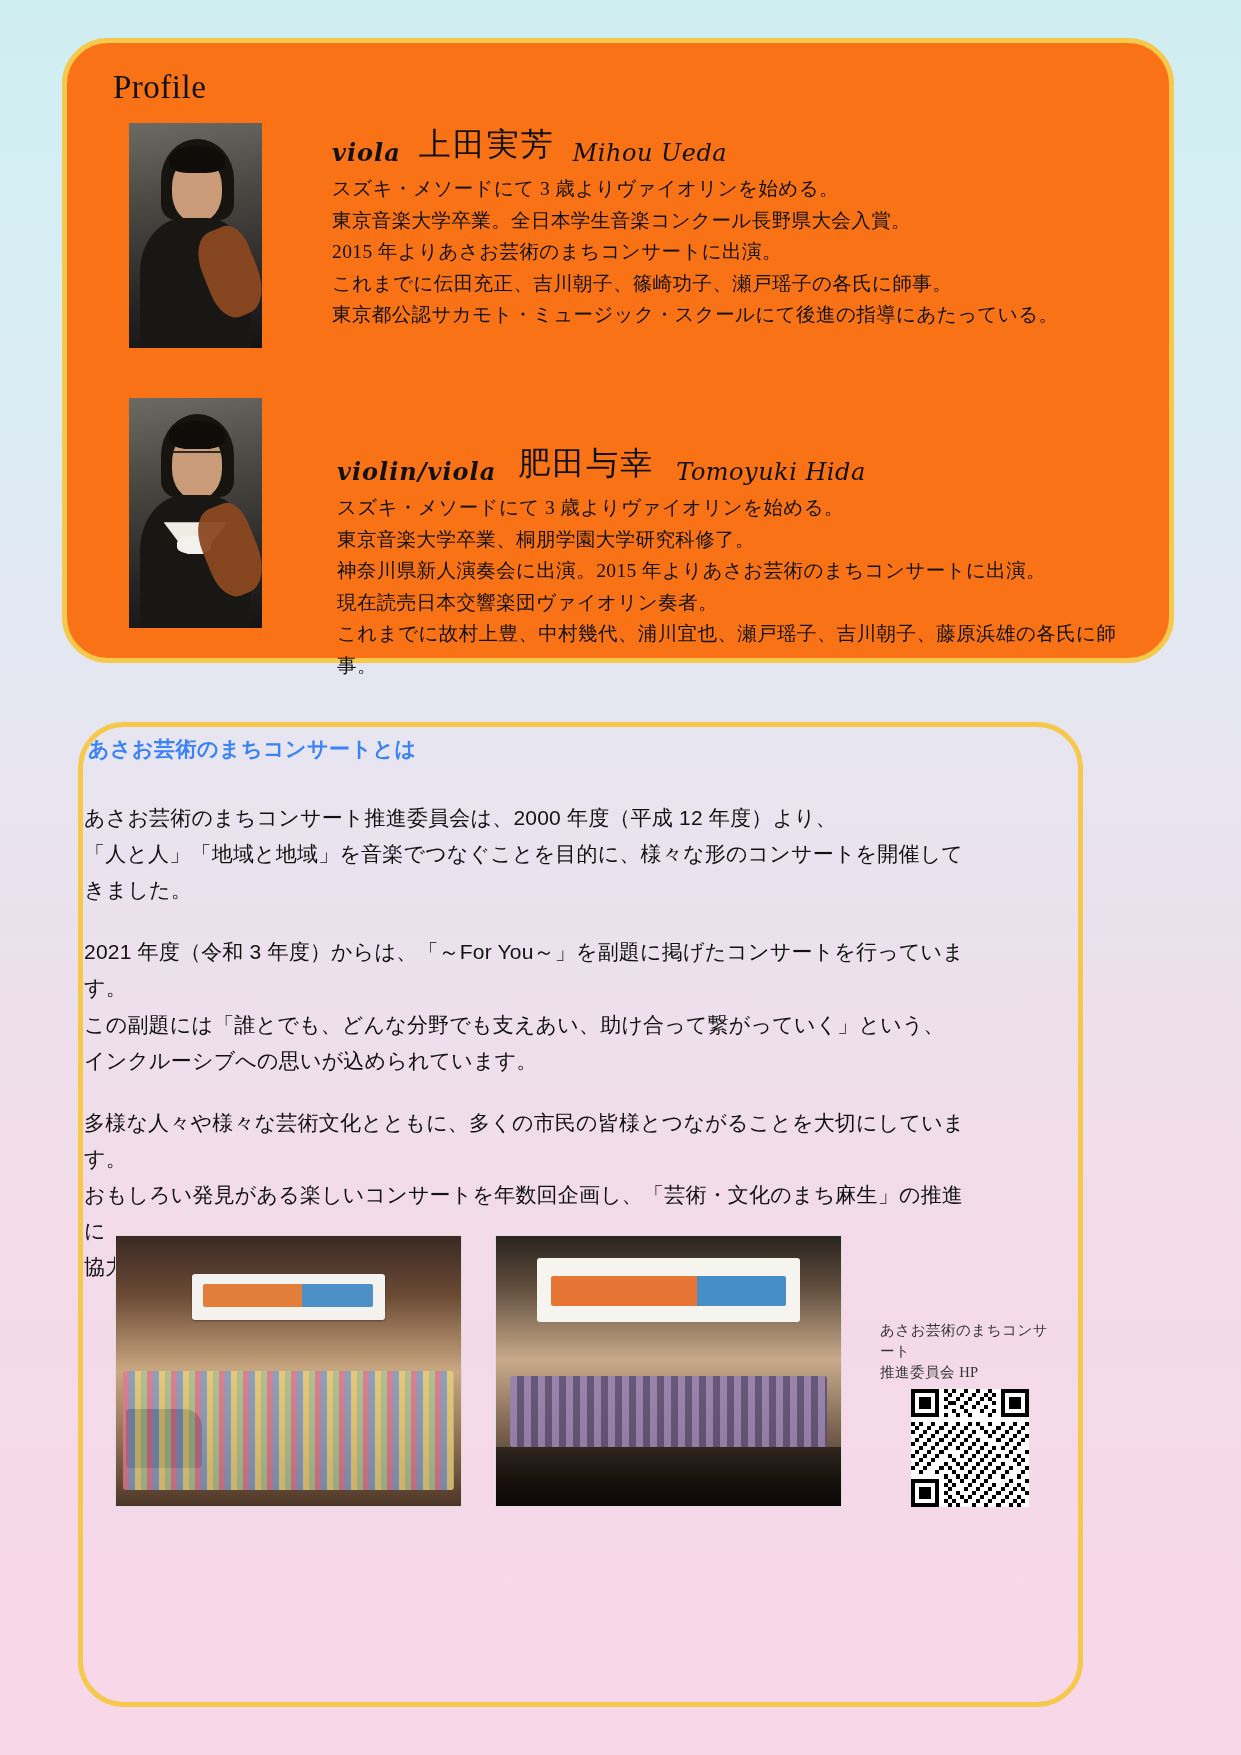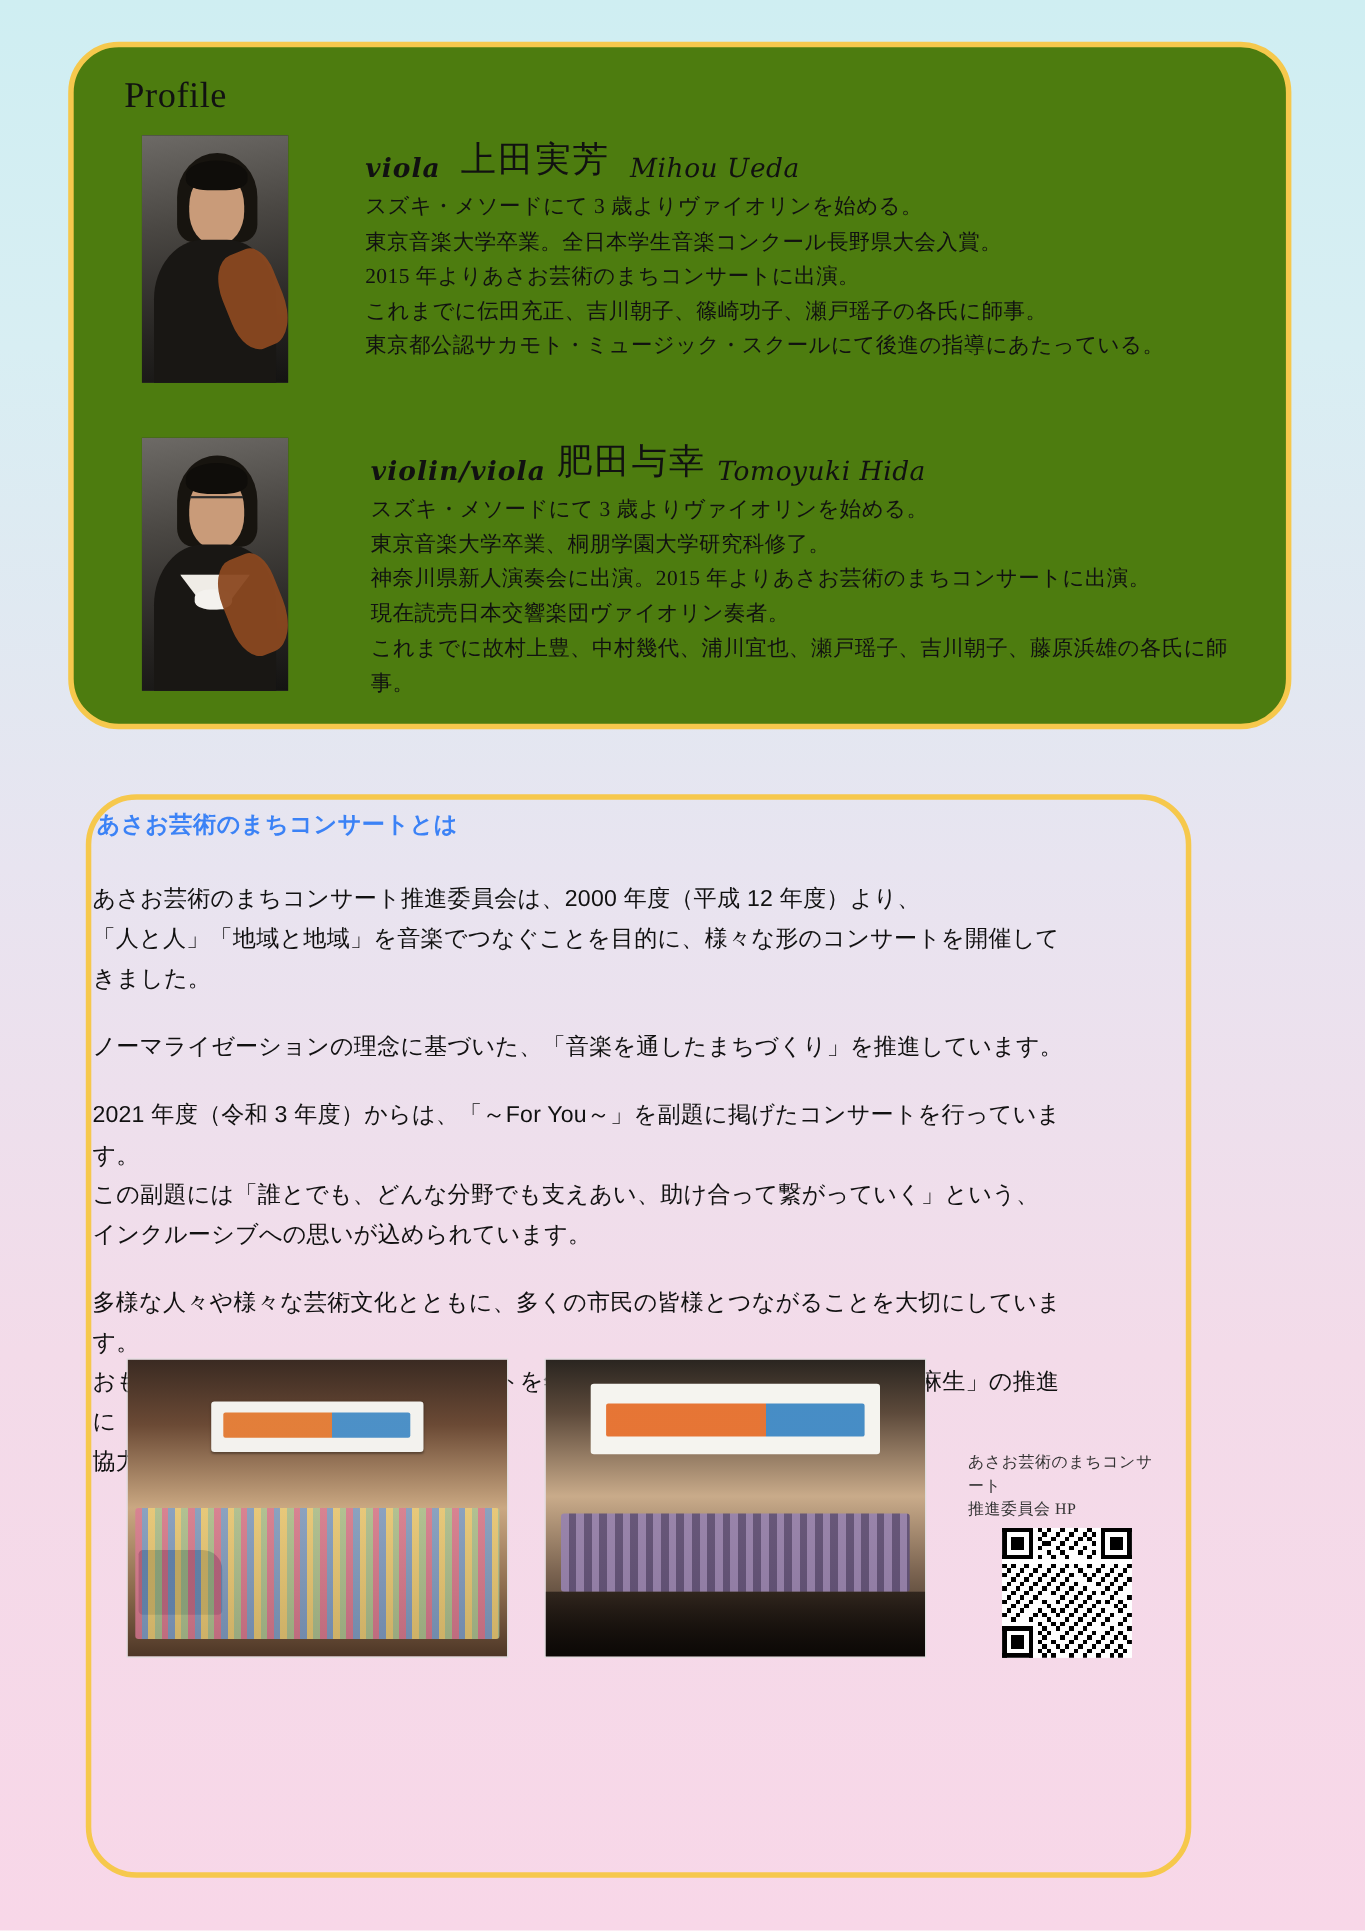--- a/index.html
+++ b/index.html
@@ -15,21 +15,21 @@
     overflow: hidden;
   }
 
   
   .profile-card {
     position: absolute;
     left: 62px;
     top: 38px;
     width: 1112px;
     height: 625px;
-    background: #4d7c0f;
+    background: #f97316;
     border: 5px solid #f6c84c;
     border-radius: 46px;
     box-sizing: border-box;
   }
   .profile-title {
     position: absolute;
     left: 46px;
     top: 26px;
     font-size: 33px;
     color: #111;
@@ -170,21 +170,21 @@
     letter-spacing: 0.5px;
   }
   .bio-line {
     font-size: 19.5px;
     line-height: 1.62;
     color: #111;
     font-family: "Liberation Serif", serif;
     letter-spacing: 0.4px;
   }
   .m2 .info { left: 270px; }
-  .m2 .name-line { gap: 10px; }
+  .m2 .name-line { gap: 22px; margin-top: 44px; }
 
   
   .about-card {
     position: absolute;
     left: 78px;
     top: 722px;
     width: 1005px;
     height: 985px;
     border: 5px solid #f6c84c;
     border-radius: 46px;
@@ -397,21 +397,20 @@
       <div class="bio-line">これまでに故村上豊、中村幾代、浦川宜也、瀬戸瑶子、吉川朝子、藤原浜雄の各氏に師事。</div>
     </div>
   </div>
 </div>
 
 <div class="about-card"></div>
 <div class="about-title">あさお芸術のまちコンサートとは</div>
 
 <div class="about-body">
   <p>あさお芸術のまちコンサート推進委員会は、2000 年度（平成 12 年度）より、<br>「人と人」「地域と地域」を音楽でつなぐことを目的に、様々な形のコンサートを開催してきました。</p>
-  <p>ノーマライゼーションの理念に基づいた、「音楽を通したまちづくり」を推進しています。</p>
   <p>2021 年度（令和 3 年度）からは、「～For You～」を副題に掲げたコンサートを行っています。<br>この副題には「誰とでも、どんな分野でも支えあい、助け合って繋がっていく」という、<br>インクルーシブへの思いが込められています。</p>
   <p>多様な人々や様々な芸術文化とともに、多くの市民の皆様とつながることを大切にしています。<br>おもしろい発見がある楽しいコンサートを年数回企画し、「芸術・文化のまち麻生」の推進に<br>協力しています。</p>
 </div>
 
 <div class="event-photo ev1">
   <div class="stage">
     <div class="banner">
         <div class="btxt"></div>
       </div>
     <div class="piano"></div>

